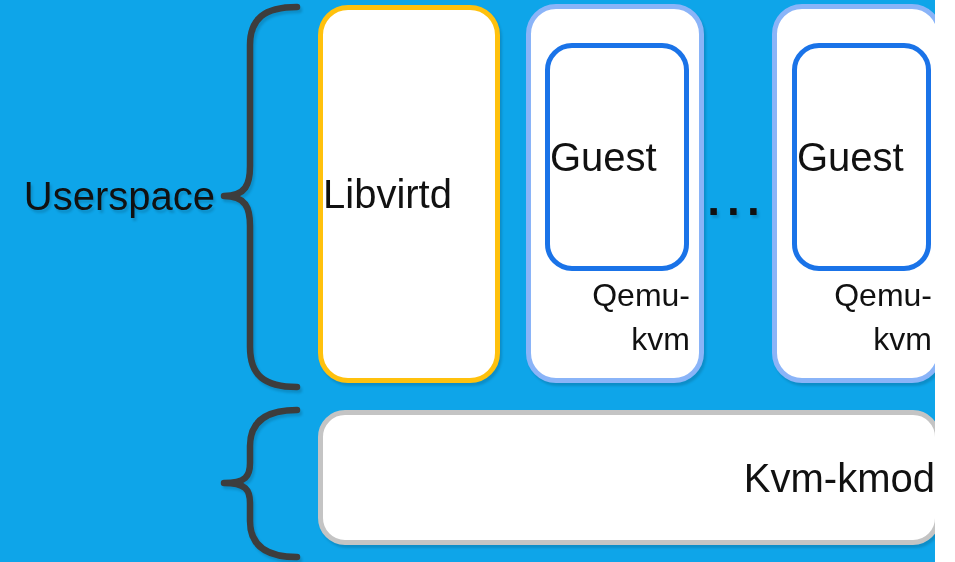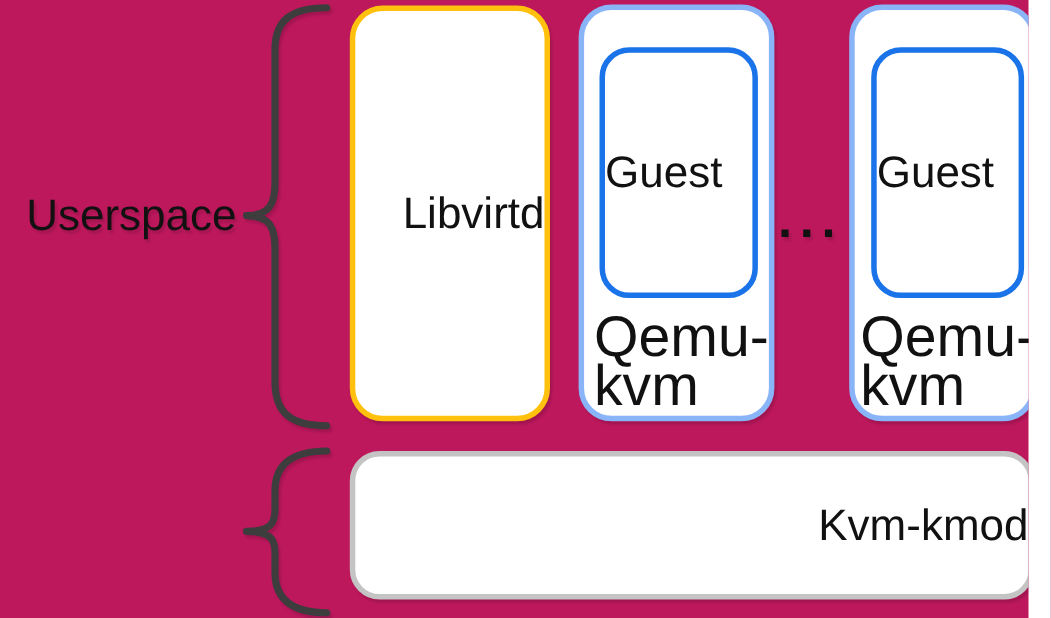--- a/index.html
+++ b/index.html
@@ -1,19 +1,19 @@
 <!DOCTYPE html>
 <html><head>
 <meta charset="utf-8">
 <style>
   html,body { margin:0; padding:0; background:#ffffff; }
   #canvas {
     position:relative;
     width:935px; height:562px;
-    background:#be185d;
+    background:#0ea5e9;
     font-family:"Liberation Sans","DejaVu Sans",sans-serif;
     color:#111111;
     overflow:hidden;
   }
   .shadowed { filter: drop-shadow(2px 3px 1px rgba(0,0,0,0.14)); }
 
   .side-label {
     position:absolute;
     left:0; width:215px;
     text-align:right;
@@ -40,21 +40,21 @@
   .box {
     position:absolute;
     box-sizing:border-box;
     background:#ffffff;
     border-style:solid;
     border-width:5px;
   }
   #libvirtd-box {
     left:318px; top:5px; width:182px; height:378px;
     border-color:#FFC10D; border-radius:30px;
-    display:flex; align-items:center; justify-content:flex-end;
+    display:flex; align-items:center; justify-content:flex-start;
   }
   .qemu-box {
     border-color:#8AB4F8; border-radius:30px;
   }
   #qemu-box-1 { left:526px; top:4px; width:178px; height:379px; }
   #qemu-box-2 { left:772px; top:4px; width:170px; height:379px; }
 
   .guest-box {
     position:absolute;
     box-sizing:border-box;
@@ -62,25 +62,25 @@
     border-radius:27px;
     background:#ffffff;
     display:flex; align-items:center; justify-content:flex-start;
   }
   #qemu-box-1 .guest-box { left:14px; top:34px; width:144px; height:228px; }
   #qemu-box-2 .guest-box { left:15px; top:34px; width:139px; height:228px; }
 
   .qemu-label {
     position:absolute;
     left:0; right:0;
-    top:276px;
+    top:264px;
     margin:0 auto;
     width:150px;
-    text-align:left;
-    font-size:52px;
+    text-align:right;
+    font-size:32px;
     line-height:44px;
   }
   .box-label { font-size:40px; line-height:46px; white-space:nowrap; }
 
   #ellipsis {
     position:absolute;
     left:697px; top:176px; width:80px;
     text-align:center;
     font-size:46px;
     line-height:1;

